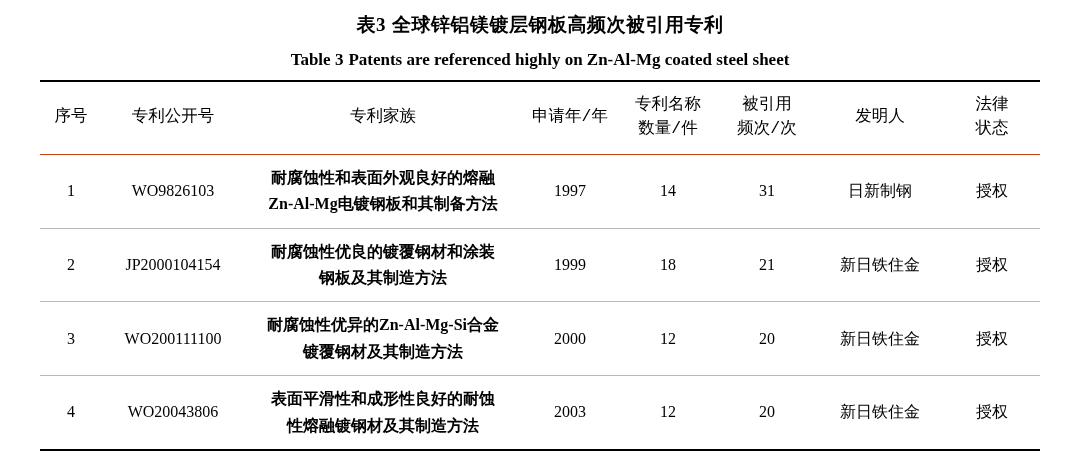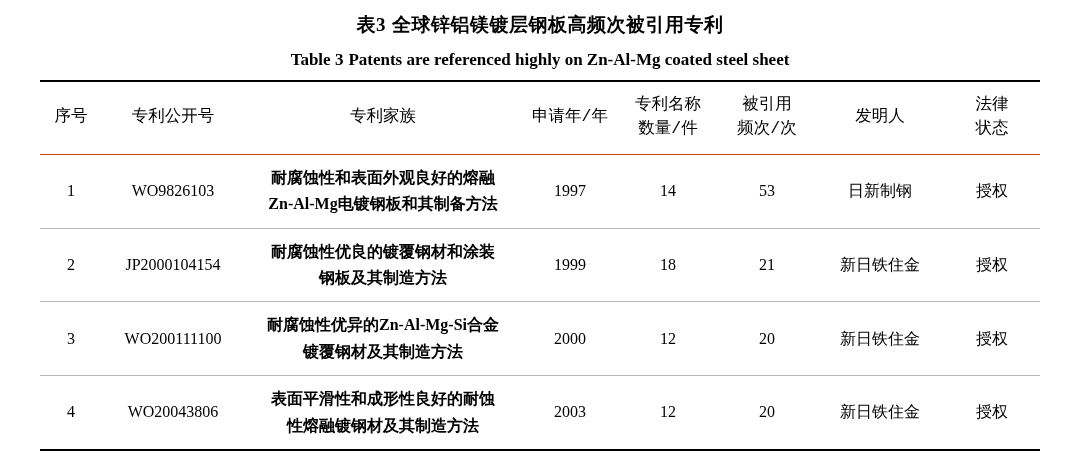--- a/index.html
+++ b/index.html
@@ -150,21 +150,21 @@
 
       <tr>
         <td>1</td>
         <td>WO9826103</td>
         <td class="title-cell">
           <span class="hdr-two-line">耐腐蚀性和表面外观良好的熔融</span>
           <span class="hdr-two-line">Zn-Al-Mg电镀钢板和其制备方法</span>
         </td>
         <td>1997</td>
         <td>14</td>
-        <td>53</td>
+        <td>31</td>
         <td>日新制钢</td>
         <td>授权</td>
       </tr>
 
       <tr>
         <td>2</td>
         <td>JP2000104154</td>
         <td class="title-cell">
           <span class="hdr-two-line">耐腐蚀性优良的镀覆钢材和涂装</span>
           <span class="hdr-two-line">钢板及其制造方法</span>

